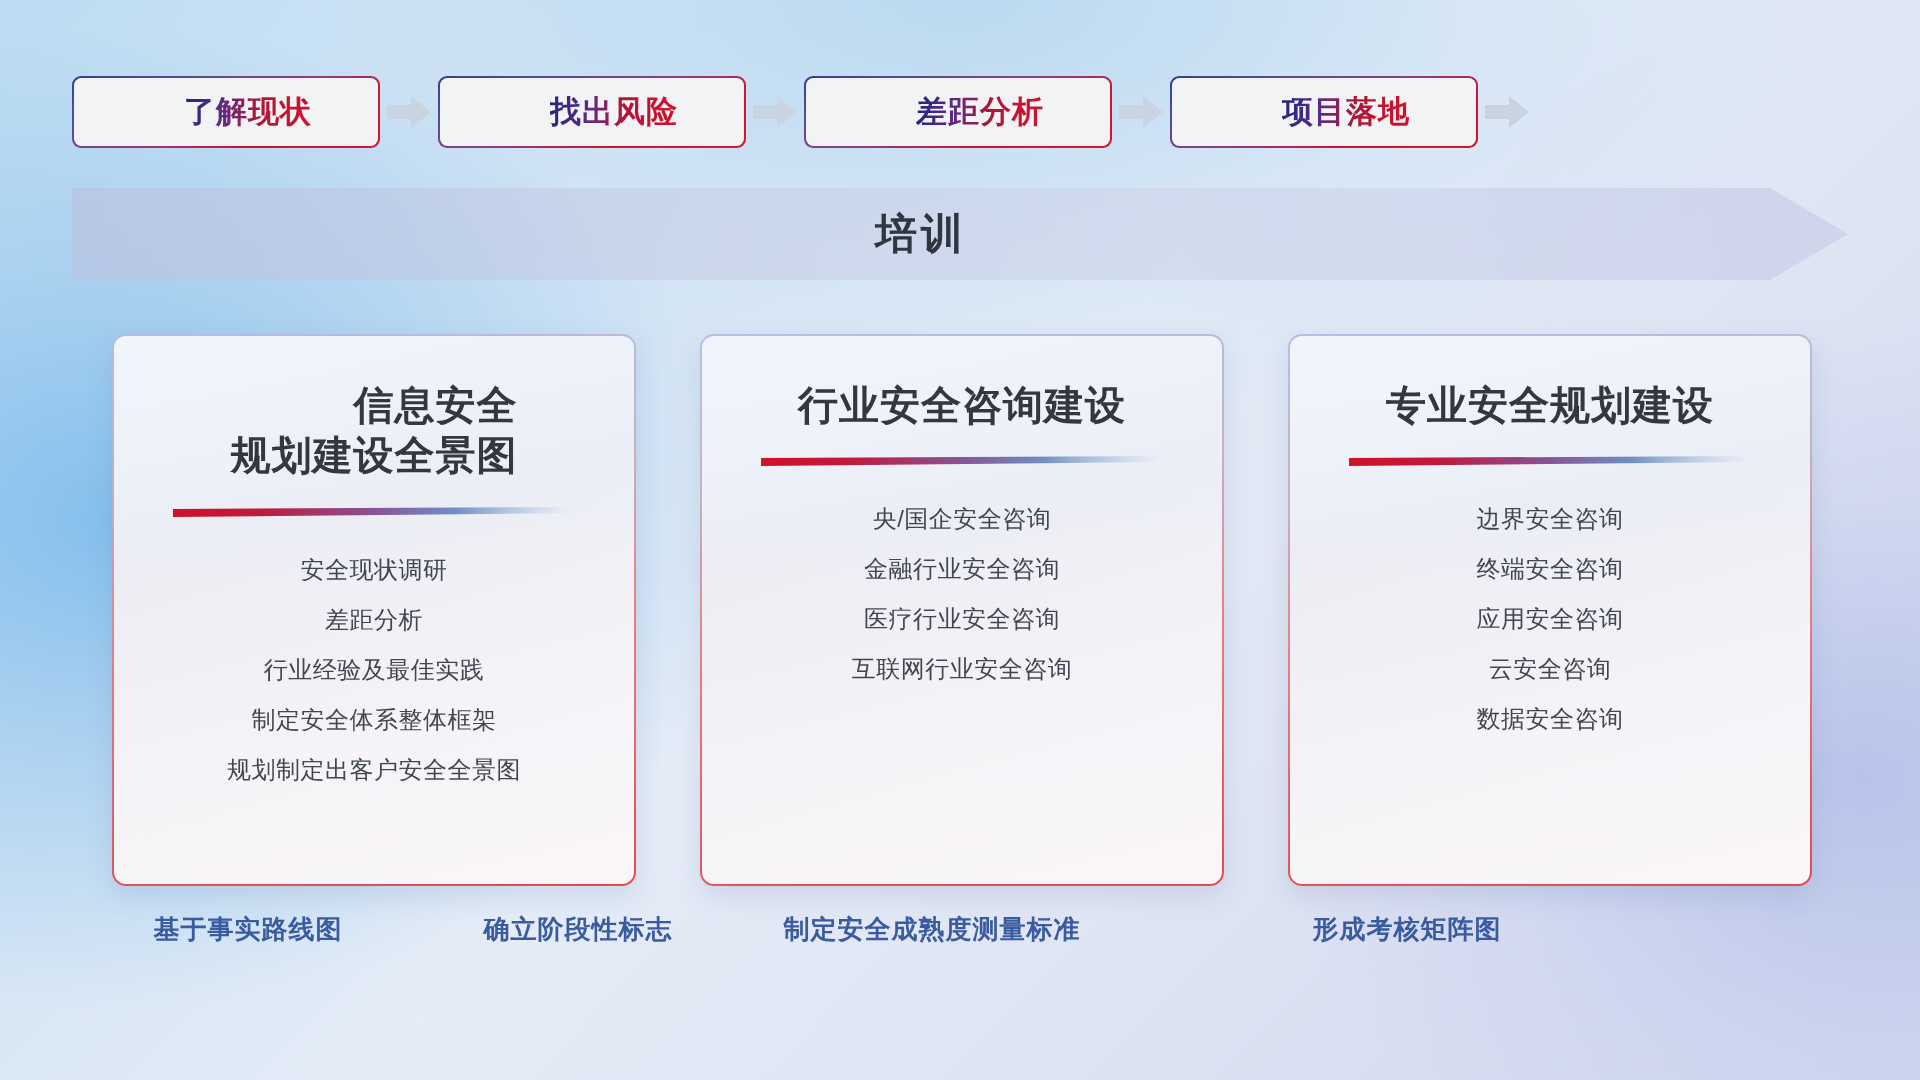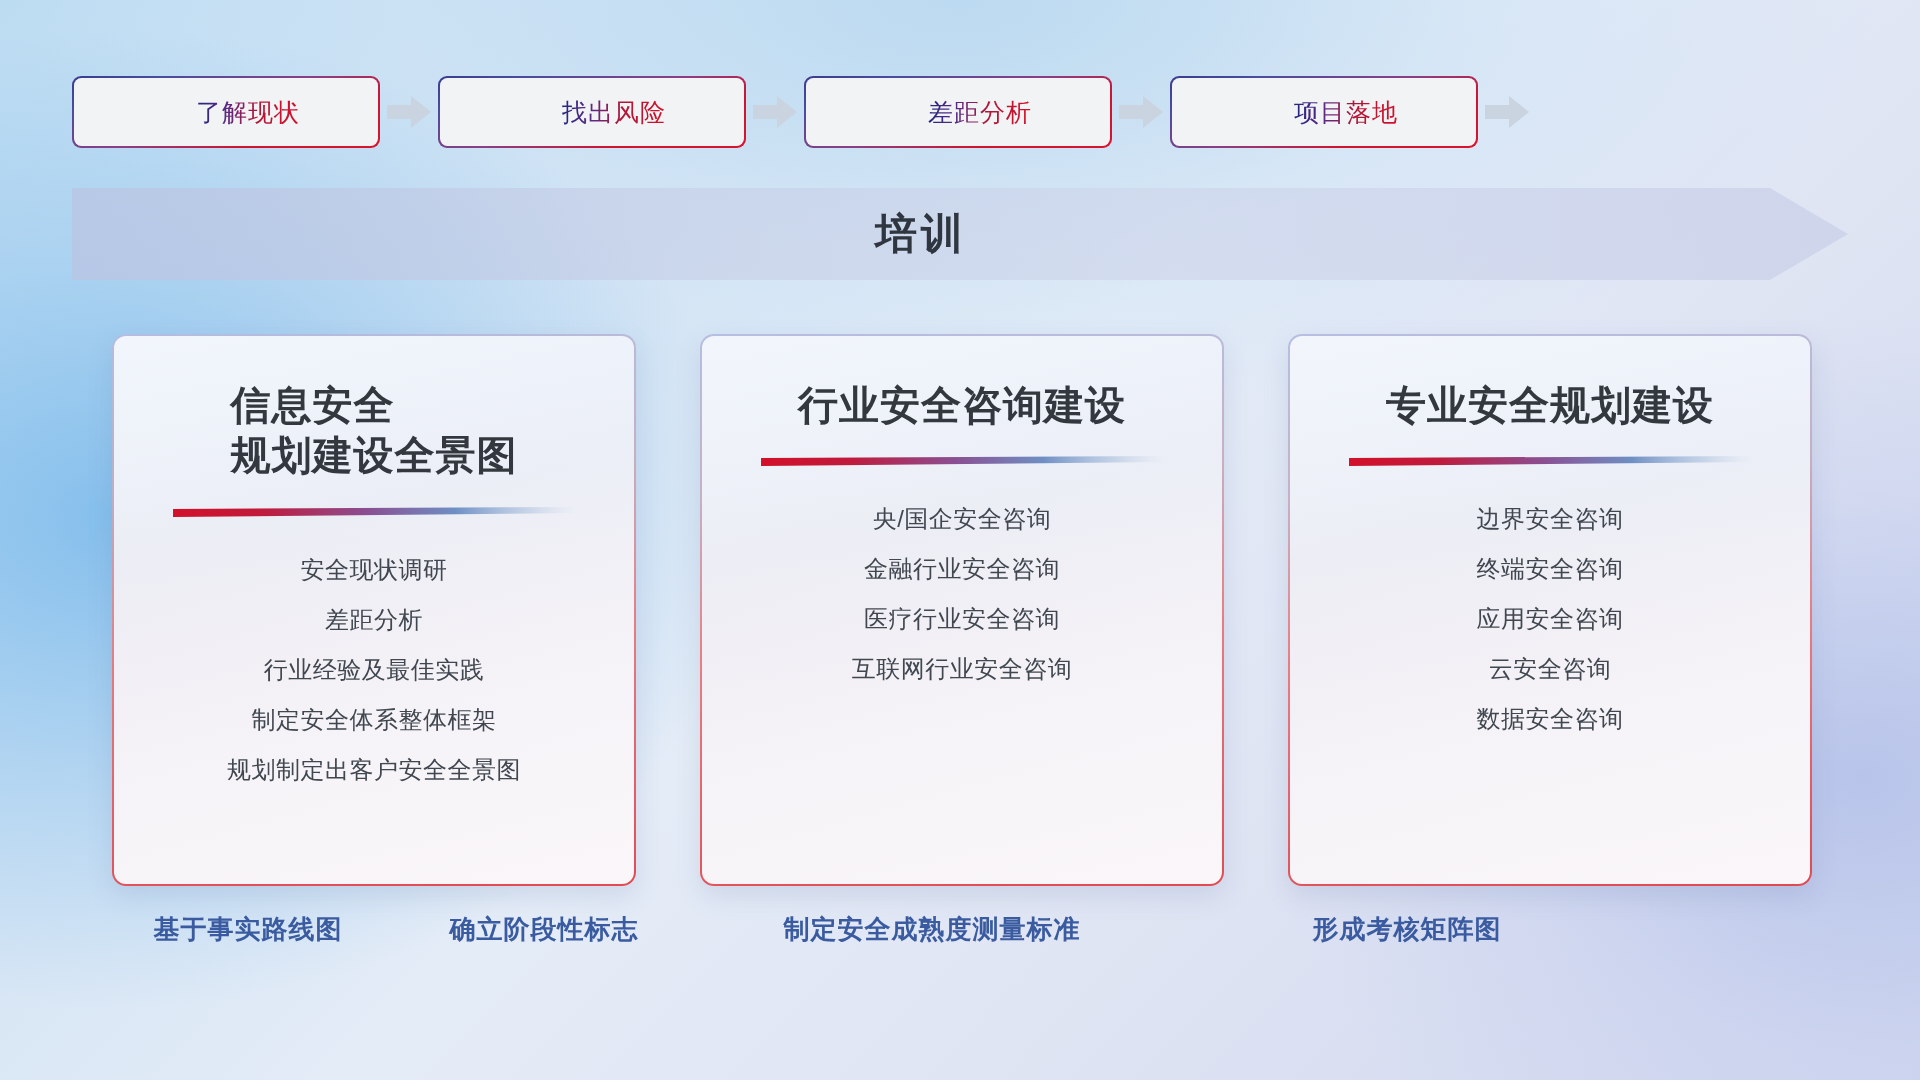--- a/index.html
+++ b/index.html
@@ -34,22 +34,22 @@
     display: flex;
     align-items: center;
     justify-content: center;
     padding: 1.6px;
     background-image: linear-gradient(#f2f3f5, #f2f3f5),
                       linear-gradient(160deg, #3a3d8f 0%, #4a4d9c 18%, #8a3f85 48%, #cf1430 72%, #d8152f 100%);
     background-origin: border-box;
     background-clip: content-box, border-box;
   }
   .step-label {
-    font-size: 25px;
-    font-weight: 400;
+    font-size: 31px;
+    font-weight: 700;
     letter-spacing: 1px;
     background: linear-gradient(90deg, #23257e 0%, #5a2a86 28%, #b01637 58%, #d5102a 100%);
     -webkit-background-clip: text;
     background-clip: text;
     color: transparent;
     -webkit-text-fill-color: transparent;
     white-space: nowrap;
     margin-left: 44px;
   }
   .step-arrow {
@@ -107,21 +107,21 @@
     flex-direction: column;
     align-items: center;
     overflow: hidden;
   }
   .card-title {
     margin-top: 44px;
     font-size: 40px;
     font-weight: 700;
     color: #33383f;
     line-height: 1.26;
-    text-align: left;
+    text-align: right;
     letter-spacing: 1px;
     white-space: pre-line;
   }
   .accent {
     margin-top: 24px;
     width: 78%;
     height: 14px;
     position: relative;
   }
   .accent svg { display:block; width:100%; height:100%; }
@@ -282,16 +282,16 @@
           <li>应用安全咨询</li>
           <li>云安全咨询</li>
           <li>数据安全咨询</li>
         </ul>
       </div>
     </div>
   </div>
 
 <div class="captions">
     <div class="caption" style="left: 248px;">基于事实路线图</div>
-    <div class="caption" style="left: 544px;">确立阶段性标志</div>
+    <div class="caption" style="left: 578px;">确立阶段性标志</div>
     <div class="caption" style="left: 932px;">制定安全成熟度测量标准</div>
     <div class="caption" style="left: 1407px;">形成考核矩阵图</div>
   </div>
 
 </body></html>

